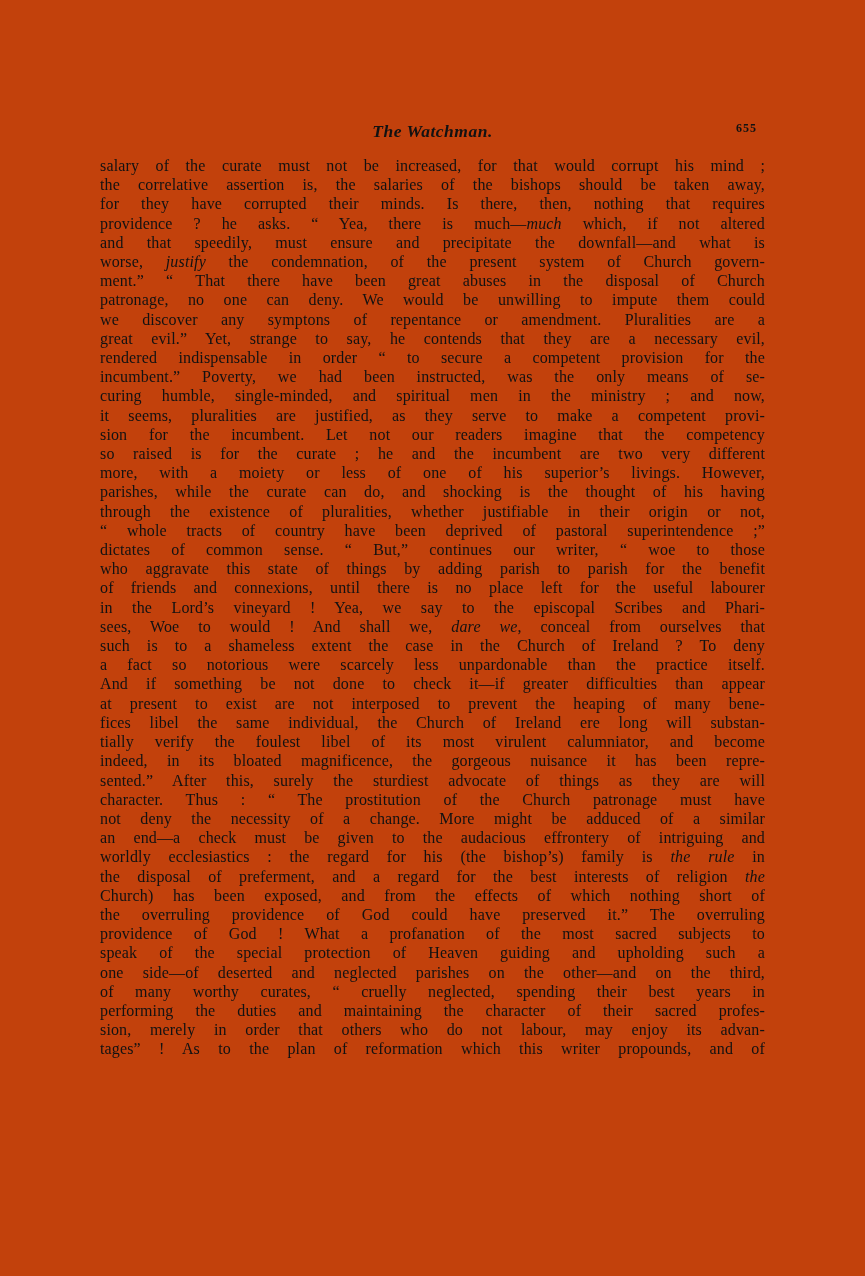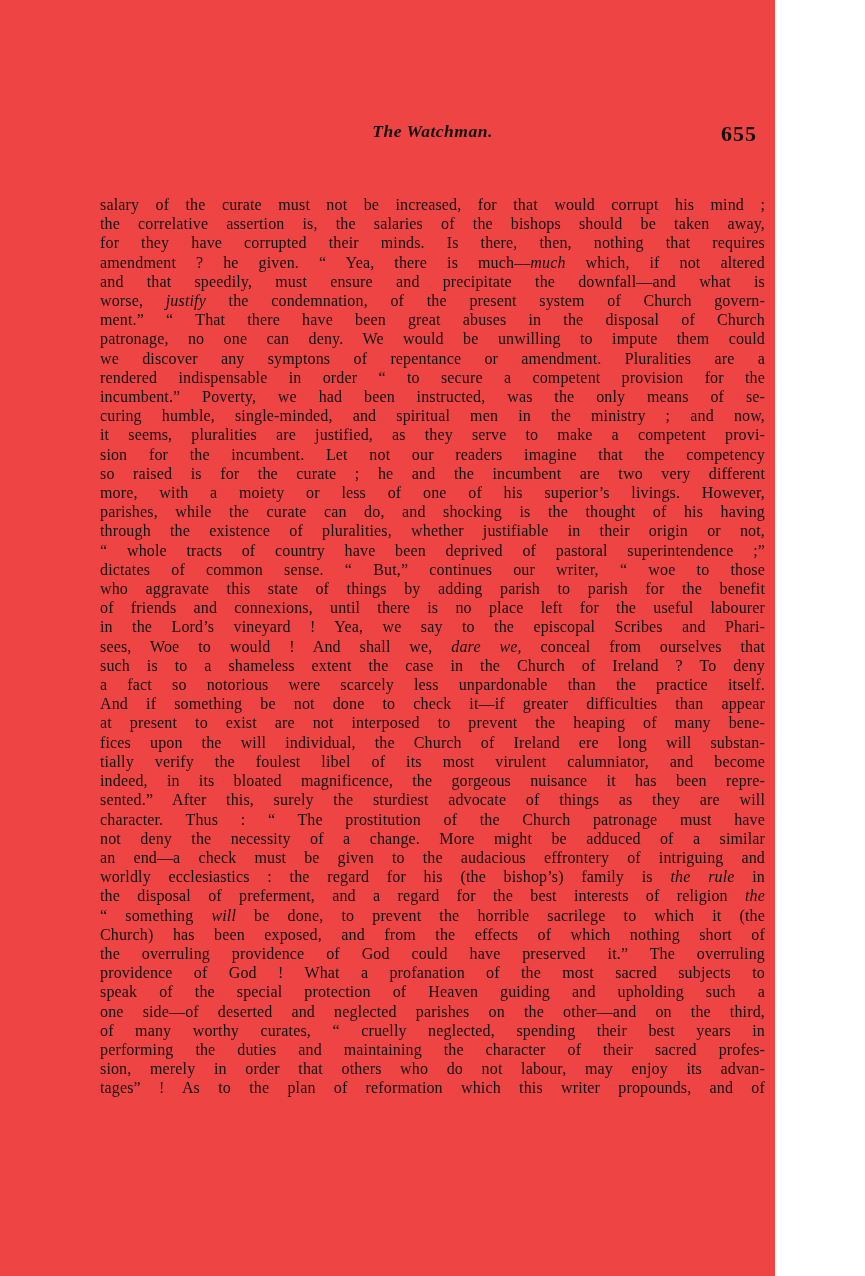--- a/index.html
+++ b/index.html
@@ -2,23 +2,23 @@
 <html><head>
 <meta charset="utf-8">
 <style>
   html, body {
     margin: 0;
     padding: 0;
     background: #ffffff;
   }
   .page {
     position: relative;
-    width: 775px;
+    width: 865px;
     height: 1276px;
-    background: #ef4444;
+    background: #c2410c;
     overflow: hidden;
     font-family: "Liberation Serif", "DejaVu Serif", serif;
     color: #121212;
   }
   .header {
     position: absolute;
     top: 121px;
     left: 100px;
     width: 665px;
     height: 26px;
@@ -31,33 +31,32 @@
     text-align: center;
     font-style: italic;
     font-weight: bold;
     font-size: 17.5px;
     letter-spacing: 0.5px;
   }
   .page-number {
     position: absolute;
     right: 8px;
     top: 0;
-    font-size: 22px;
+    font-size: 12px;
     font-weight: bold;
     letter-spacing: 1px;
   }
   .body-text {
     position: absolute;
     top: 156px;
     left: 100px;
     width: 665px;
     font-size: 16px;
     line-height: 19.2px;
     letter-spacing: 0.15px;
-    margin-top: 39px;
   }
   .line {
     text-align: justify;
     text-align-last: justify;
     white-space: normal;
   }
   .it {
     font-style: italic;
   }
 </style>
@@ -66,55 +65,55 @@
 
 <div class="page">
   <div class="header">
     <div class="header-title">The Watchman.</div>
     <div class="page-number">655</div>
   </div>
   <div class="body-text">
       <div class="line"><span>salary of the curate must not be increased, for that would corrupt his mind ;</span></div>
       <div class="line"><span>the correlative assertion is, the salaries of the bishops should be taken away,</span></div>
       <div class="line"><span>for they have corrupted their minds.  Is there, then, nothing that requires</span></div>
-      <div class="line"><span>amendment ? he given.  “ Yea, there is much—</span><span class="it">much</span><span> which, if not altered</span></div>
+      <div class="line"><span>providence ? he asks.  “ Yea, there is much—</span><span class="it">much</span><span> which, if not altered</span></div>
       <div class="line"><span>and that speedily, must ensure and precipitate the downfall—and what is</span></div>
       <div class="line"><span>worse, </span><span class="it">justify</span><span> the condemnation, of the present system of Church govern-</span></div>
       <div class="line"><span>ment.”  “ That there have been great abuses in the disposal of Church</span></div>
       <div class="line"><span>patronage, no one can deny.  We would be unwilling to impute them could</span></div>
       <div class="line"><span>we discover any symptons of repentance or amendment.  Pluralities are a</span></div>
+      <div class="line"><span>great evil.”  Yet, strange to say, he contends that they are a necessary evil,</span></div>
       <div class="line"><span>rendered indispensable in order “ to secure a competent provision for the</span></div>
       <div class="line"><span>incumbent.”  Poverty, we had been instructed, was the only means of se-</span></div>
       <div class="line"><span>curing humble, single-minded, and spiritual men in the ministry ; and now,</span></div>
       <div class="line"><span>it seems, pluralities are justified, as they serve to make a competent provi-</span></div>
       <div class="line"><span>sion for the incumbent.  Let not our readers imagine that the competency</span></div>
       <div class="line"><span>so raised is for the curate ; he and the incumbent are two very different</span></div>
       <div class="line"><span>more, with a moiety or less of one of his superior’s livings.  However,</span></div>
       <div class="line"><span>parishes, while the curate can do, and shocking is the thought of his having</span></div>
       <div class="line"><span>through the existence of pluralities, whether justifiable in their origin or not,</span></div>
       <div class="line"><span>“ whole tracts of country have been deprived of pastoral superintendence ;”</span></div>
       <div class="line"><span>dictates of common sense.  “ But,” continues our writer, “ woe to those</span></div>
       <div class="line"><span>who aggravate this state of things by adding parish to parish for the benefit</span></div>
       <div class="line"><span>of friends and connexions, until there is no place left for the useful labourer</span></div>
       <div class="line"><span>in the Lord’s vineyard !  Yea, we say to the episcopal Scribes and Phari-</span></div>
       <div class="line"><span>sees, Woe to would !  And shall we, </span><span class="it">dare we</span><span>, conceal from ourselves that</span></div>
       <div class="line"><span>such is to a shameless extent the case in the Church of Ireland ?  To deny</span></div>
       <div class="line"><span>a fact so notorious were scarcely less unpardonable than the practice itself.</span></div>
       <div class="line"><span>And if something be not done to check it—if greater difficulties than appear</span></div>
       <div class="line"><span>at present to exist are not interposed to prevent the heaping of many bene-</span></div>
-      <div class="line"><span>fices upon the will individual, the Church of Ireland ere long will substan-</span></div>
+      <div class="line"><span>fices libel the same individual, the Church of Ireland ere long will substan-</span></div>
       <div class="line"><span>tially verify the foulest libel of its most virulent calumniator, and become</span></div>
       <div class="line"><span>indeed, in its bloated magnificence, the gorgeous nuisance it has been repre-</span></div>
       <div class="line"><span>sented.”  After this, surely the sturdiest advocate of things as they are will</span></div>
       <div class="line"><span>character.  Thus : “ The prostitution of the Church patronage must have</span></div>
       <div class="line"><span>not deny the necessity of a change.  More might be adduced of a similar</span></div>
       <div class="line"><span>an end—a check must be given to the audacious effrontery of intriguing and</span></div>
       <div class="line"><span>worldly ecclesiastics : the regard for his (the bishop’s) family is </span><span class="it">the rule</span><span> in</span></div>
       <div class="line"><span>the disposal of preferment, and a regard for the best interests of religion </span><span class="it">the</span></div>
-      <div class="line"><span>“ something </span><span class="it">will</span><span> be done, to prevent the horrible sacrilege to which it (the</span></div>
       <div class="line"><span>Church) has been exposed, and from the effects of which nothing short of</span></div>
       <div class="line"><span>the overruling providence of God could have preserved it.”  The overruling</span></div>
       <div class="line"><span>providence of God !  What a profanation of the most sacred subjects to</span></div>
       <div class="line"><span>speak of the special protection of Heaven guiding and upholding such a</span></div>
       <div class="line"><span>one side—of deserted and neglected parishes on the other—and on the third,</span></div>
       <div class="line"><span>of many worthy curates, “ cruelly neglected, spending their best years in</span></div>
       <div class="line"><span>performing the duties and maintaining the character of their sacred profes-</span></div>
       <div class="line"><span>sion, merely in order that others who do not labour, may enjoy its advan-</span></div>
       <div class="line"><span>tages” !  As to the plan of reformation which this writer propounds, and of</span></div>
     </div>

